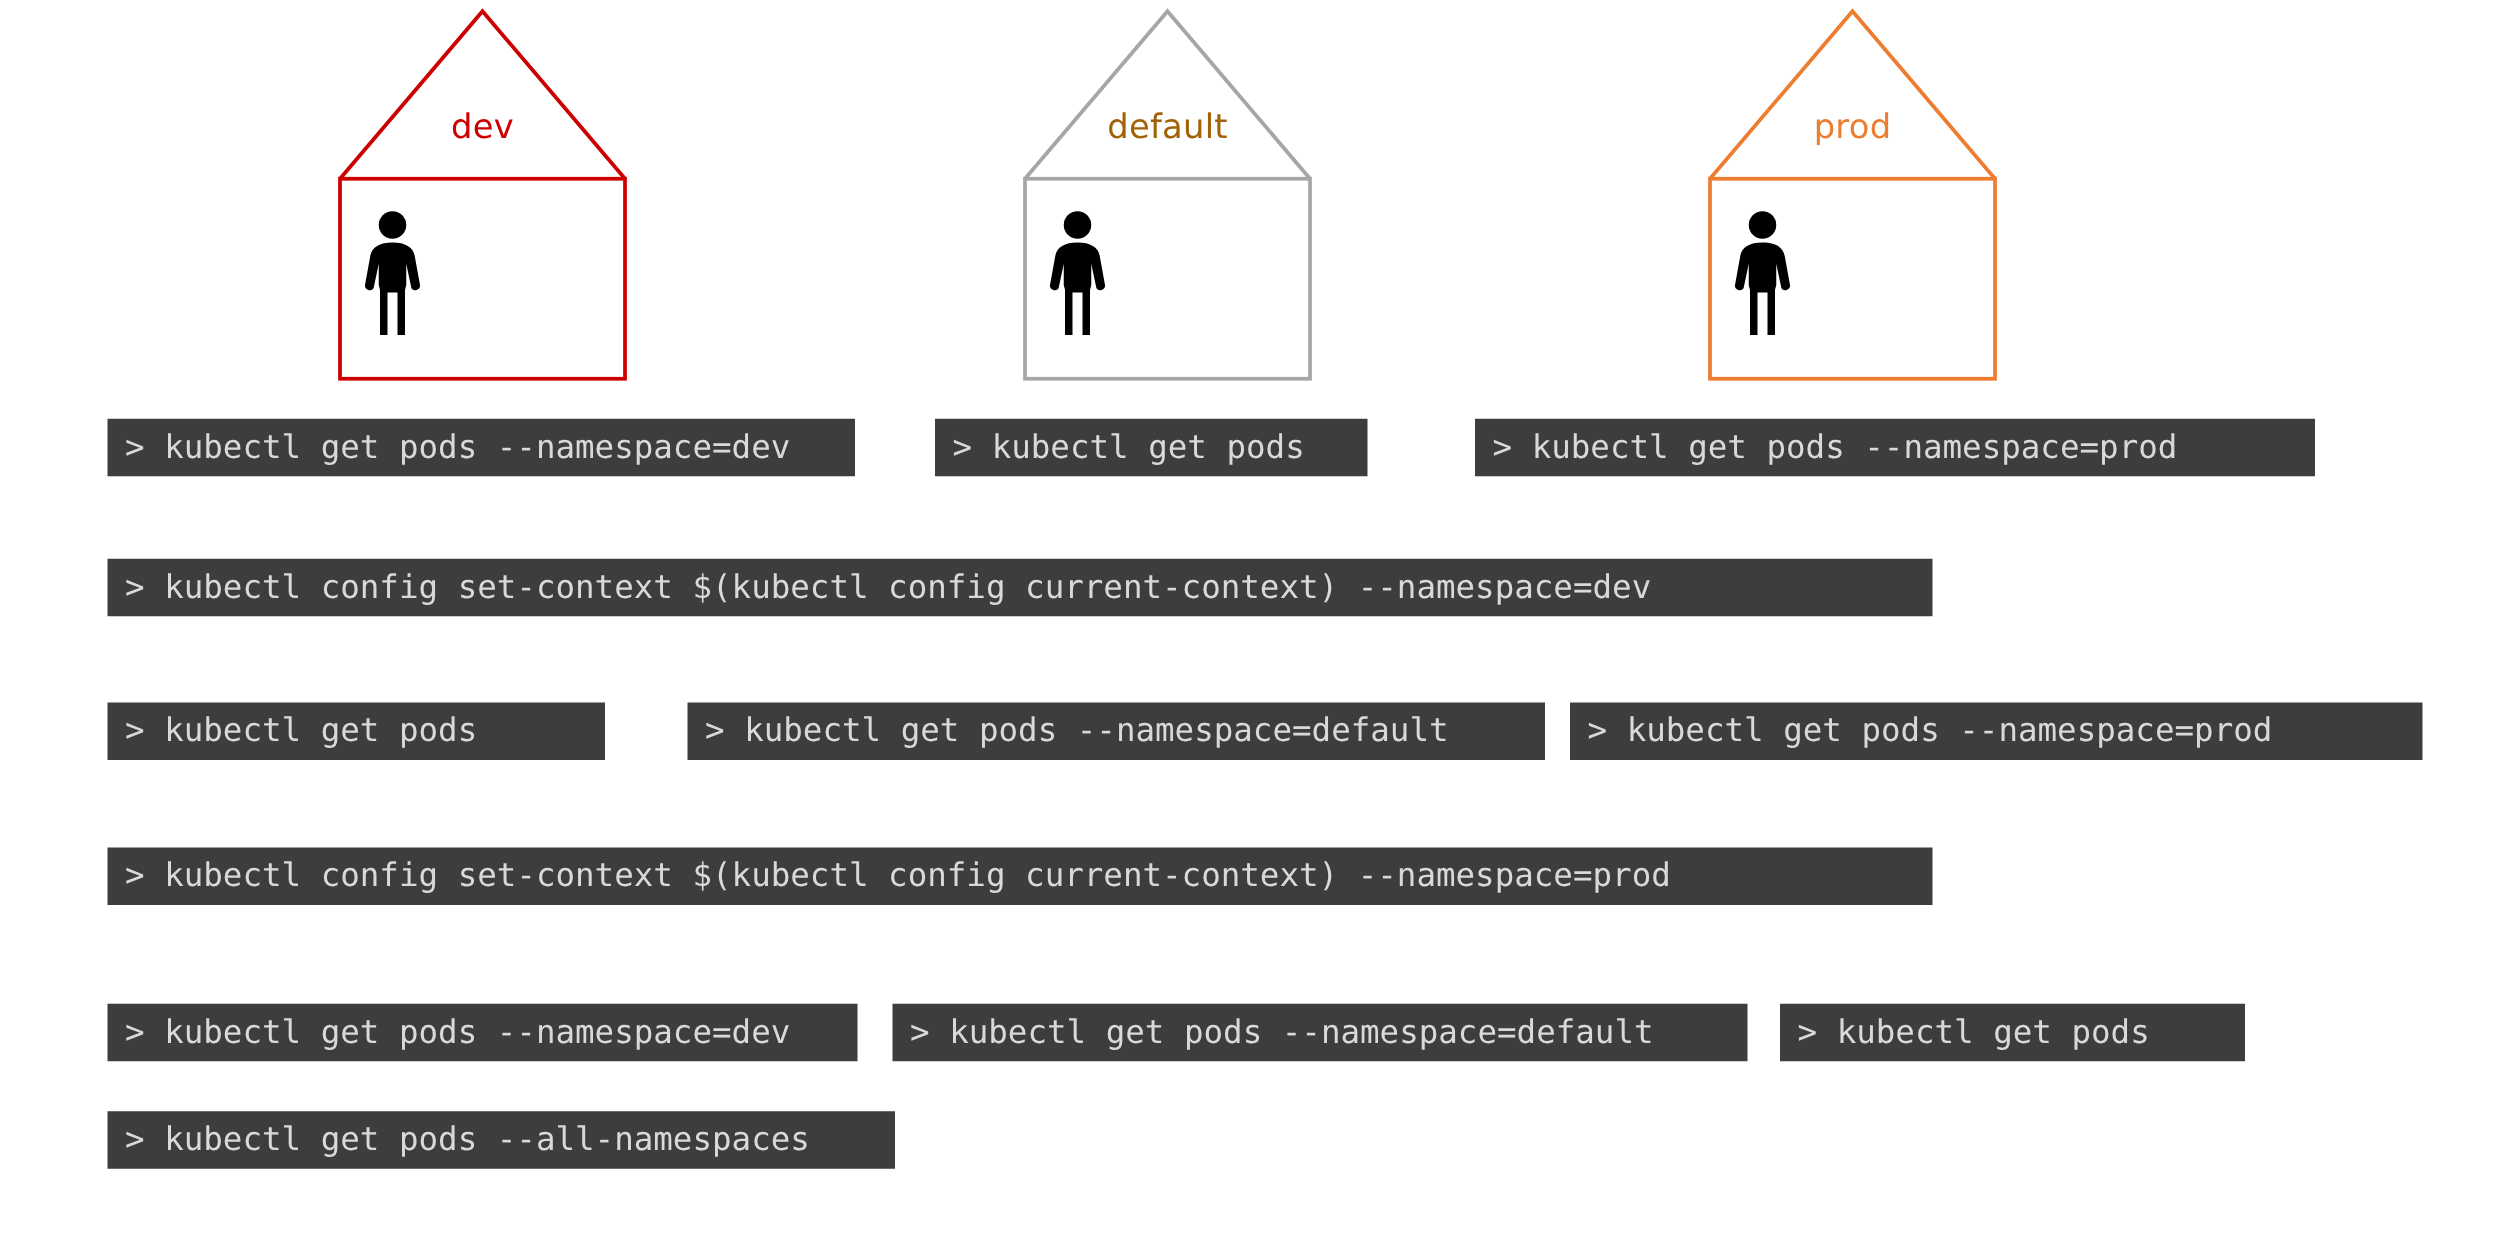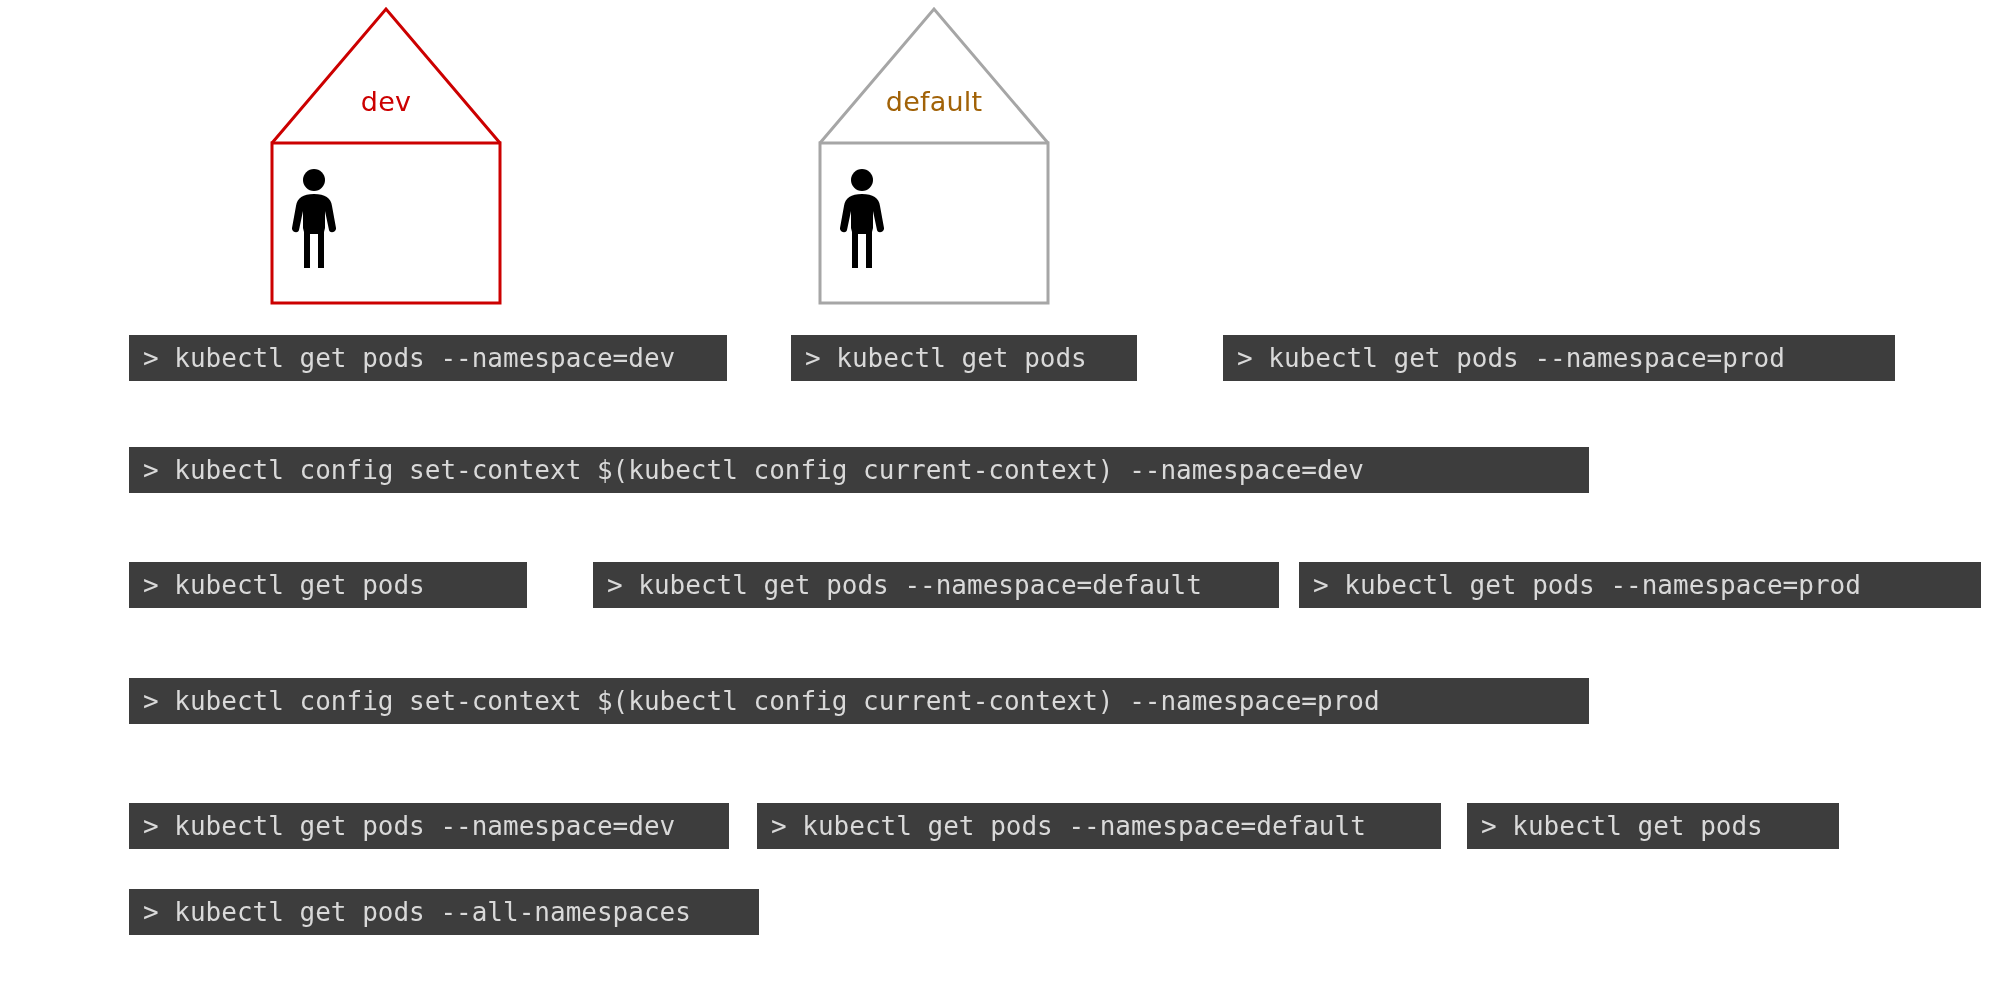--- a/index.html
+++ b/index.html
@@ -54,21 +54,20 @@
     background: #3d3d3d;
     color: #d9d9d9;
     font-family: "DejaVu Sans Mono", monospace;
     font-size: 26px;
     line-height: 46px;
     height: 46px;
     white-space: pre;
     padding: 0 14px;
     box-sizing: content-box;
     letter-spacing: 0px;
-    margin-left: 43px;
   }
 </style>
 </head>
 <body>
 
 <div id="canvas">
     <div class="house" style="left: 270px; top: 5px;">
       <svg viewBox="0 0 232 302">
         <polyline points="2,138 116,4 230,138" fill="none" stroke="#cc0000" stroke-width="3"></polyline>
         <rect x="2" y="138" width="228" height="160" fill="none" stroke="#cc0000" stroke-width="3"></rect>
@@ -83,20 +82,31 @@
       <svg viewBox="0 0 232 302">
         <polyline points="2,138 116,4 230,138" fill="none" stroke="#a6a6a6" stroke-width="3"></polyline>
         <rect x="2" y="138" width="228" height="160" fill="none" stroke="#a6a6a6" stroke-width="3"></rect>
         <g fill="#000000" transform="translate(22,163)">
           <circle cx="22" cy="12" r="11"></circle>
           <path d="M22,26 C11,26 5,30 4,38 L0,60 C-0.6,64 6,66 7,62 L11,43 L11,60 L12,64 L12,100 L18,100 L18,66 L26,66 L26,100 L32,100 L32,64 L33,60 L33,43 L37,62 C38,66 44.6,64 44,60 L40,38 C39,30 33,26 22,26 Z"></path>
         </g>
       </svg>
       <div class="house-label" style="color: #a16207;">default</div>
     </div>
+    <div class="house" style="left: 1366px; top: 5px;">
+      <svg viewBox="0 0 232 302">
+        <polyline points="2,138 116,4 230,138" fill="none" stroke="#ED7D31" stroke-width="3"></polyline>
+        <rect x="2" y="138" width="228" height="160" fill="none" stroke="#ED7D31" stroke-width="3"></rect>
+        <g fill="#000000" transform="translate(22,163)">
+          <circle cx="22" cy="12" r="11"></circle>
+          <path d="M22,26 C11,26 5,30 4,38 L0,60 C-0.6,64 6,66 7,62 L11,43 L11,60 L12,64 L12,100 L18,100 L18,66 L26,66 L26,100 L32,100 L32,64 L33,60 L33,43 L37,62 C38,66 44.6,64 44,60 L40,38 C39,30 33,26 22,26 Z"></path>
+        </g>
+      </svg>
+      <div class="house-label" style="color: rgb(237, 125, 49);">prod</div>
+    </div>
     <div class="cmd" style="left: 86px; top: 335px; width: 570px;">&gt; kubectl get pods --namespace=dev</div>
     <div class="cmd" style="left: 748px; top: 335px; width: 318px;">&gt; kubectl get pods</div>
     <div class="cmd" style="left: 1180px; top: 335px; width: 644px;">&gt; kubectl get pods --namespace=prod</div>
     <div class="cmd" style="left: 86px; top: 447px; width: 1432px;">&gt; kubectl config set-context $(kubectl config current-context) --namespace=dev</div>
     <div class="cmd" style="left: 86px; top: 562px; width: 370px;">&gt; kubectl get pods</div>
     <div class="cmd" style="left: 550px; top: 562px; width: 658px;">&gt; kubectl get pods --namespace=default</div>
     <div class="cmd" style="left: 1256px; top: 562px; width: 654px;">&gt; kubectl get pods --namespace=prod</div>
     <div class="cmd" style="left: 86px; top: 678px; width: 1432px;">&gt; kubectl config set-context $(kubectl config current-context) --namespace=prod</div>
     <div class="cmd" style="left: 86px; top: 803px; width: 572px;">&gt; kubectl get pods --namespace=dev</div>
     <div class="cmd" style="left: 714px; top: 803px; width: 656px;">&gt; kubectl get pods --namespace=default</div>

